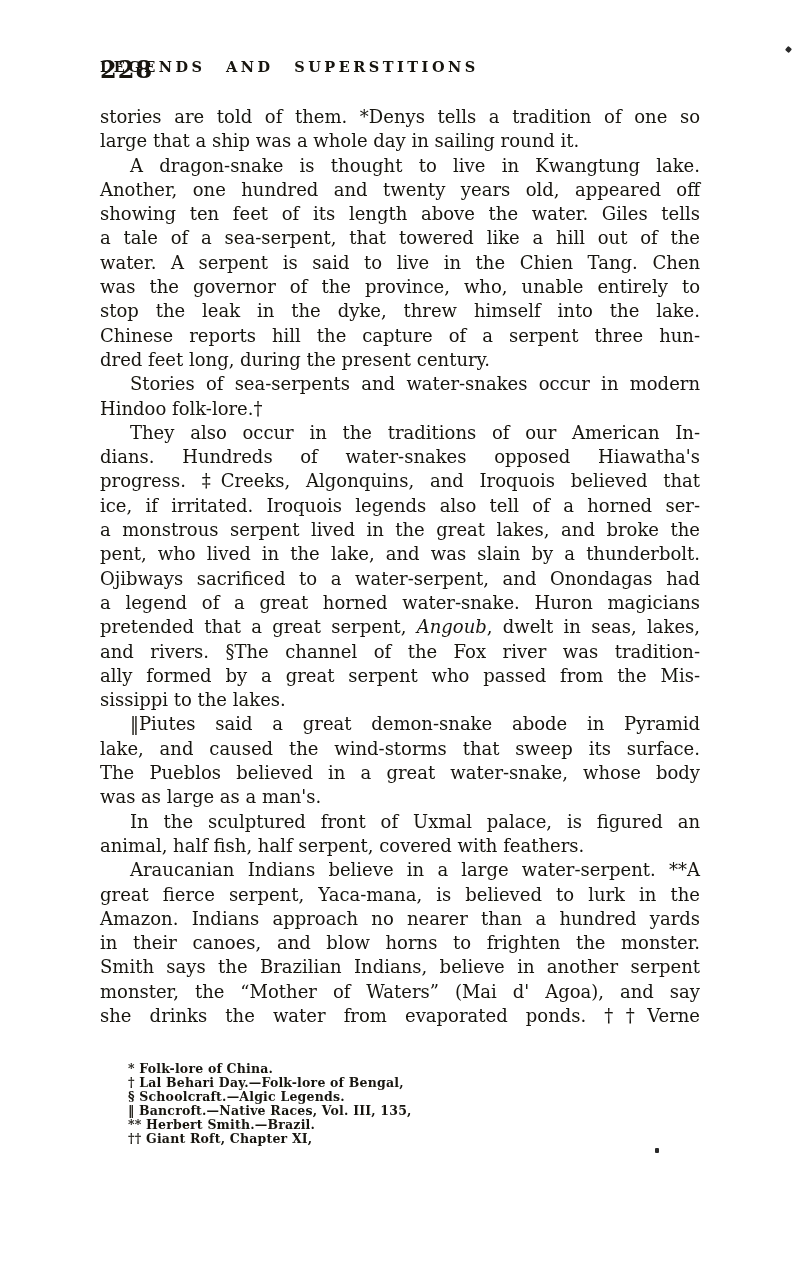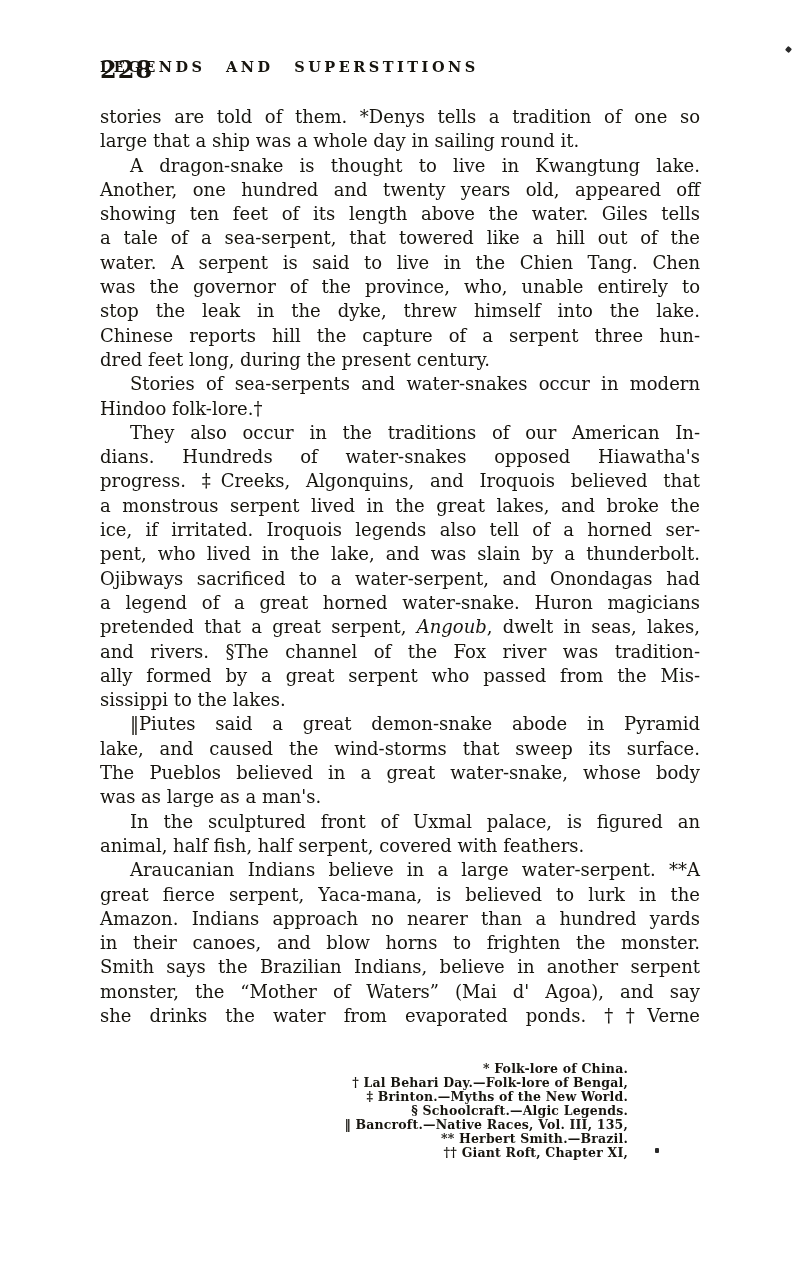--- a/index.html
+++ b/index.html
@@ -54,21 +54,20 @@
   .line i { font-style: italic; }
   .footnotes {
     position: absolute;
     top: 1062px;
     left: 128px;
     width: 500px;
     font-size: 12.5px;
     font-weight: bold;
     line-height: 14px;
     letter-spacing: 0.2px;
-    text-align: right;
   }
   .fn-line { white-space: nowrap; }
   .speck {
     position: absolute;
     background: #2a2a2a;
   }
   .speck-1 {
     left: 786px; top: 47px;
     width: 5px; height: 5px;
     transform: rotate(40deg);
@@ -107,22 +106,22 @@
         <div class="line line-end">dred feet long, during the present century.</div>
       </div>
       <div class="para">
         <div class="line line-indent">Stories of sea-serpents and water-snakes occur in modern</div>
         <div class="line line-end">Hindoo folk-lore.†</div>
       </div>
       <div class="para">
         <div class="line line-indent">They also occur in the traditions of our American In-</div>
         <div class="line">dians.  Hundreds of water-snakes opposed Hiawatha's</div>
         <div class="line">progress.  ‡Creeks, Algonquins, and Iroquois believed that</div>
+        <div class="line">ice, if irritated.  Iroquois legends also tell of a horned ser-</div>
         <div class="line">a monstrous serpent lived in the great lakes, and broke the</div>
-        <div class="line">ice, if irritated.  Iroquois legends also tell of a horned ser-</div>
         <div class="line">pent, who lived in the lake, and was slain by a thunderbolt.</div>
         <div class="line">Ojibways sacrificed to a water-serpent, and Onondagas had</div>
         <div class="line">a legend of a great horned water-snake.  Huron magicians</div>
         <div class="line">pretended that a great serpent, <i>Angoub</i>, dwelt in seas, lakes,</div>
         <div class="line">and rivers.  §The channel of the Fox river was tradition-</div>
         <div class="line">ally formed by a great serpent who passed from the Mis-</div>
         <div class="line line-end">sissippi to the lakes.</div>
       </div>
       <div class="para">
         <div class="line line-indent">‖Piutes said a great demon-snake abode in Pyramid</div>
@@ -141,21 +140,20 @@
         <div class="line">in their canoes, and blow horns to frighten the monster.</div>
         <div class="line">Smith says the Brazilian Indians, believe in another serpent</div>
         <div class="line">monster, the “Mother of Waters” (Mai d' Agoa), and say</div>
         <div class="line">she drinks the water from evaporated ponds.  ††Verne</div>
       </div>
     </div>
 
   <div class="footnotes">
       <div class="fn-line">* Folk-lore of China.</div>
       <div class="fn-line">† Lal Behari Day.—Folk-lore of Bengal,</div>
-      <div class="fn-line">‡ Brinton.—Myths of the New World.</div>
       <div class="fn-line">§ Schoolcraft.—Algic Legends.</div>
       <div class="fn-line">‖ Bancroft.—Native Races, Vol. III, 135,</div>
       <div class="fn-line">** Herbert Smith.—Brazil.</div>
       <div class="fn-line">†† Giant Roft, Chapter XI,</div>
     </div>
 
   <div class="speck speck-1"></div>
   <div class="speck speck-2"></div>
 
 </div>

